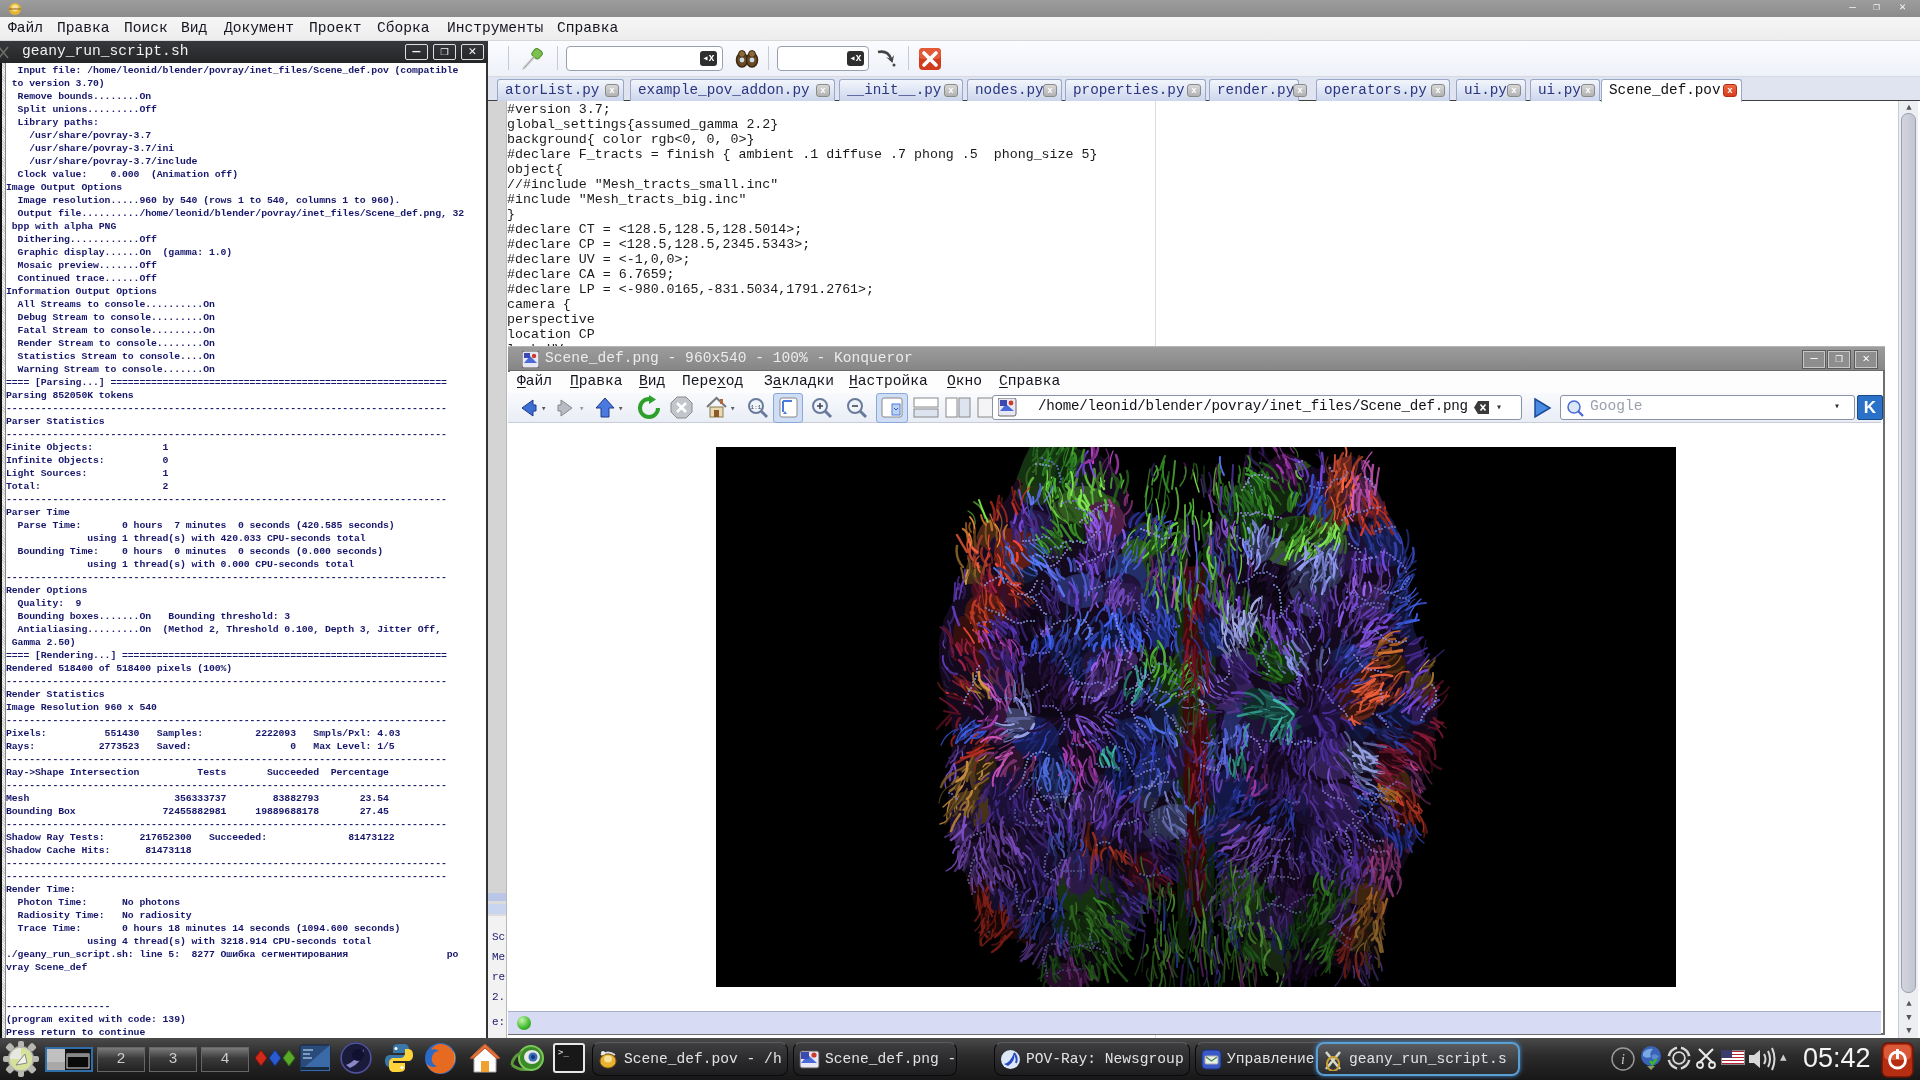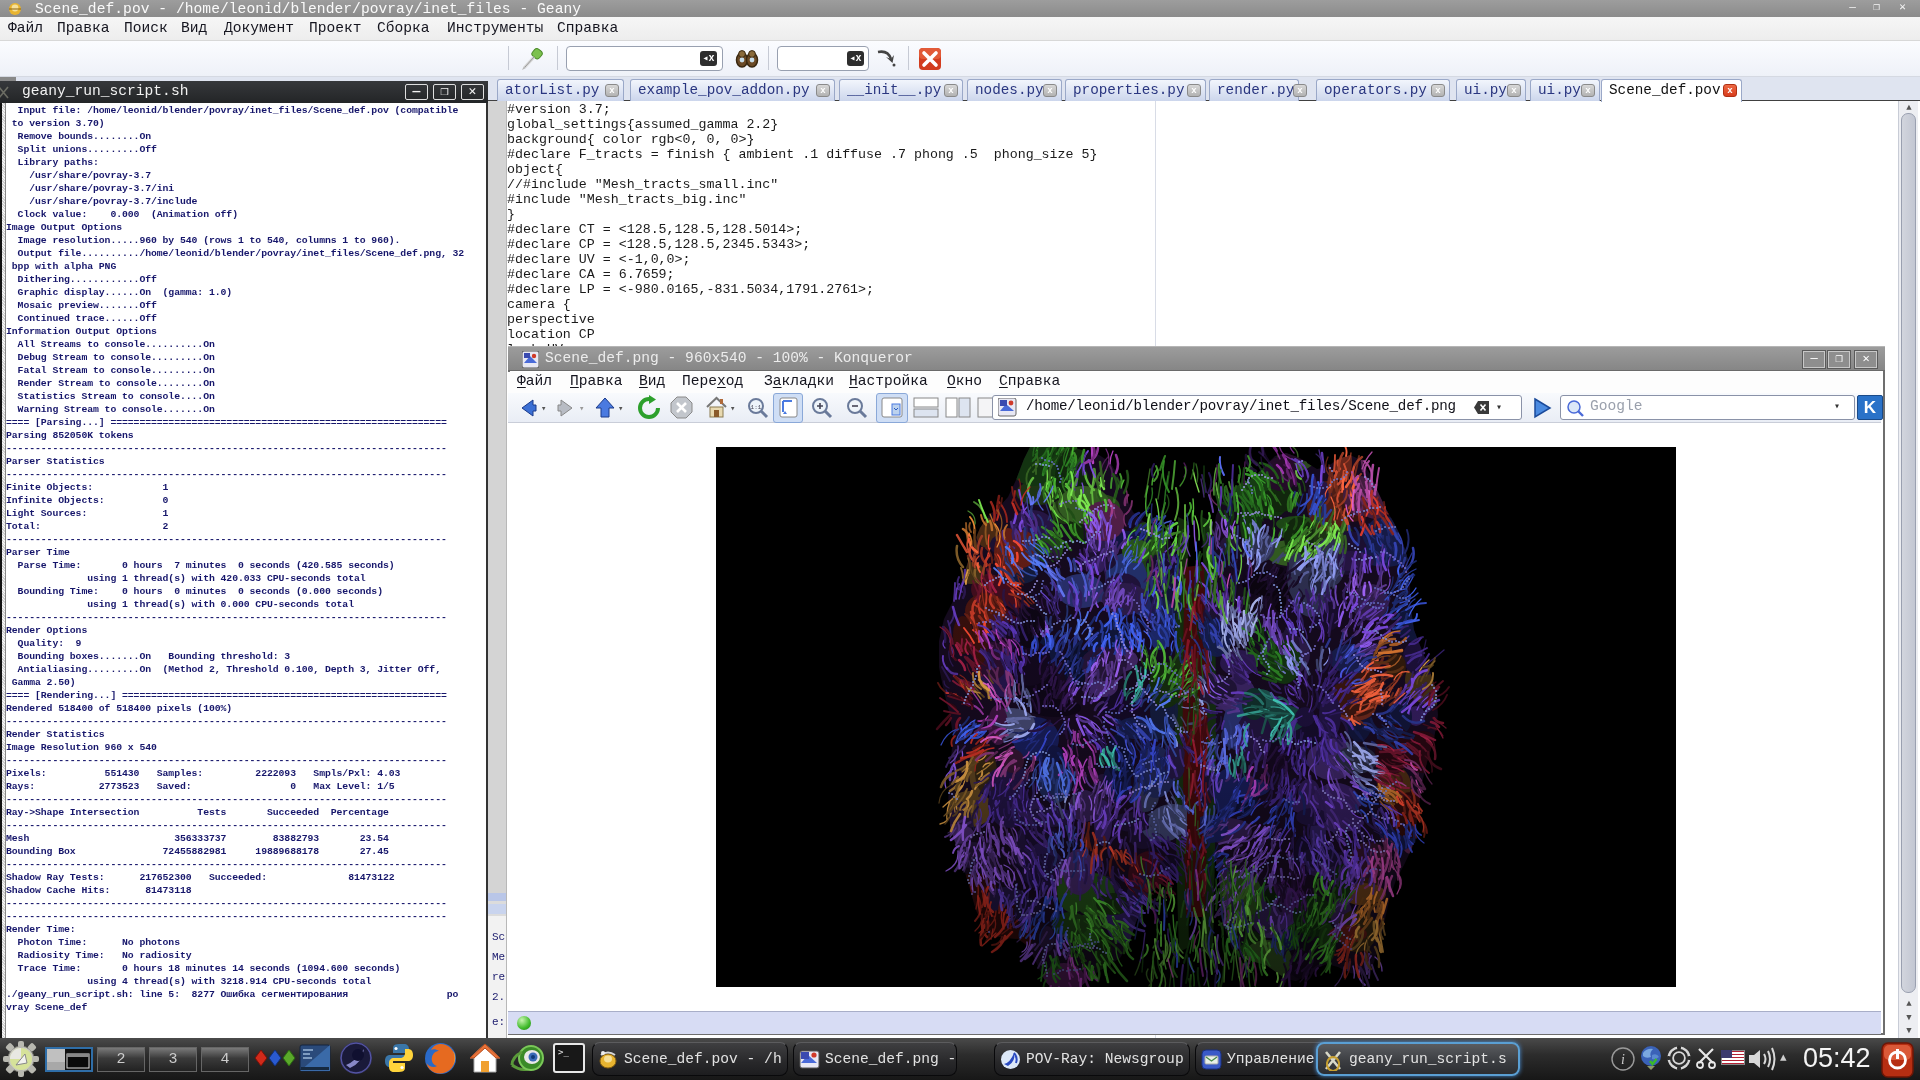--- a/index.html
+++ b/index.html
@@ -27,21 +27,21 @@
   #code { position:absolute; left:507px; top:1px; font-size:13.3px; line-height:15px; color:#1a1a1a; white-space:pre; }
   #lline { position:absolute; left:1155px; top:0; width:1px; height:937px; background:#d8dce6; }
   #g-scroll { position:absolute; left:1898px; top:0; width:20px; height:937px; background:#edeef2; border-left:1px solid #c8ccd6; }
   #g-scroll .thumb { position:absolute; left:2px; top:12px; width:15px; height:880px; background:linear-gradient(90deg,#d2d5dd,#c2c6d2); border:1px solid #9aa0b0; border-radius:7px; }
   .arr { position:absolute; left:4px; width:12px; height:10px; color:#555; font-size:9px; line-height:10px; text-align:center; }
   
   #sliver { left:487px; top:101px; width:20px; height:937px; background:#dcdcdc; border-right:1px solid #b8b8b8; overflow:hidden; }
   #sliver .frag { position:absolute; left:5px; color:#1c1c6e; font-size:11px; }
 
   
-  #term { left:0; top:41px; width:488px; height:699px;margin-top:40px; }
+  #term { left:0; top:41px; width:488px; height:699px; }
   #term-title { position:absolute; left:0; top:0; width:488px; height:22px; background:linear-gradient(#36383b,#232527); color:#f2f2f2; font-size:14.6px; }
   #term-title .t { position:absolute; left:22px; top:2px; }
   .ttb { position:absolute; top:3px; width:23px; height:16px; border:1px solid #dedede; border-radius:2px; color:#f2f2f2; font-size:13px; line-height:14px; text-align:center; font-weight:bold; }
   #term-body { position:absolute; left:0; top:22px; width:488px; height:975px; background:#fff; border-left:2px solid #111; border-right:2px solid #333; overflow:hidden; }
   #term-sb { position:absolute; left:0; top:0; width:4px; height:975px; background:repeating-linear-gradient(45deg,#cfcfcf 0 1px,#f2f2f2 1px 2px); border-right:1px solid #888; }
   #term-text { position:absolute; left:4px; top:1px; font-size:9.8px; line-height:13px; color:#16166b; white-space:pre; font-weight:bold; letter-spacing:-0.08px; }
 
   
   #konq { left:508px; top:346px; width:1377px; height:689px; border:2px solid #6e6e6e; border-top:1px solid #4a4a4a; background:#fff; }
   #k-title { position:absolute; left:-2px; top:-1px; width:1377px; height:25px; background:linear-gradient(#9c9c9c,#868686); border-top:1px solid #b5b5b5; border-bottom:1px solid #6a6a6a; color:#ececec; font-size:14.6px; }
@@ -67,21 +67,20 @@
 </style>
 </head>
 <body>
 
 <div id="g-title" class="abs">
   <svg class="abs" style="left:7px;top:1px" width="16" height="15">
       <circle cx="8" cy="8" r="6" fill="#e8b430"></circle>
       <circle cx="8" cy="7" r="3.4" fill="#f6e09a"></circle>
       <path d="M2 8h12" stroke="#8a6210" stroke-width="1"></path>
     </svg>
-  <span class="t">Scene_def.pov - /home/leonid/blender/povray/inet_files - Geany</span>
   <span class="gtb" style="left:1846px">—</span>
   <span class="gtb" style="left:1870px">❐</span>
   <span class="gtb" style="left:1896px">✕</span>
 </div>
 <div id="g-menu" class="abs">
   <span style="left:8px">Файл</span>
     <span style="left:57px">Правка</span>
     <span style="left:124px">Поиск</span>
     <span style="left:181px">Вид</span>
     <span style="left:224px">Документ</span>
@@ -355,21 +354,21 @@
       <svg style="position:absolute;left:469px;top:3px" width="26" height="24" viewBox="0 0 26 24">
         <rect x="1" y="2" width="24" height="19" fill="#f4f4f6" stroke="#888"></rect>
       </svg>
       <div style="position:absolute;left:484px;top:2px;width:530px;height:25px;background:#fff;border:1px solid #8a92a8;border-radius:3px"></div>
       <svg style="position:absolute;left:490px;top:5px" width="19" height="19" viewBox="0 0 19 19">
         <rect width="18" height="18" rx="2" fill="#e8e8f4" stroke="#666"></rect>
         <path d="M2 13 L8 6 L16 13 Z" fill="#4a6ad8"></path>
         <rect x="2" y="2" width="7" height="6" fill="#3a4ab0"></rect>
         <circle cx="13" cy="5" r="2.4" fill="#d03a2a"></circle>
       </svg>
-      <span style="position:absolute;left:518px;top:5px;font-size:14.2px;letter-spacing:-0.25px;color:#101018">/home/leonid/blender/povray/inet_files/Scene_def.png</span>
+      <span style="position:absolute;left:530px;top:5px;font-size:14.2px;letter-spacing:-0.25px;color:#101018">/home/leonid/blender/povray/inet_files/Scene_def.png</span>
       <svg style="position:absolute;left:966px;top:7px" width="16" height="15" viewBox="0 0 16 15">
         <path d="M4 1 L15 1 L15 14 L4 14 L0 7.5 Z" fill="#3a3a3a"></path>
         <path d="M6.5 4.5 L11.5 10.5 M11.5 4.5 L6.5 10.5" stroke="#fff" stroke-width="1.6"></path>
       </svg>
       <span style="position:absolute;left:988px;top:8px;font-size:10px;color:#333">▾</span>
       <svg style="position:absolute;left:1022px;top:3px" width="24" height="24" viewBox="0 0 24 24">
         <path d="M5 3 L20 12 L5 21 Z" fill="#4a8ae0" stroke="#1a4a9a" stroke-width="1.5"></path>
       </svg>
       <div style="position:absolute;left:1052px;top:2px;width:295px;height:25px;background:#fff;border:1px solid #8a92a8;border-radius:3px"></div>
       <svg style="position:absolute;left:1058px;top:6px" width="18" height="18" viewBox="0 0 18 18">

